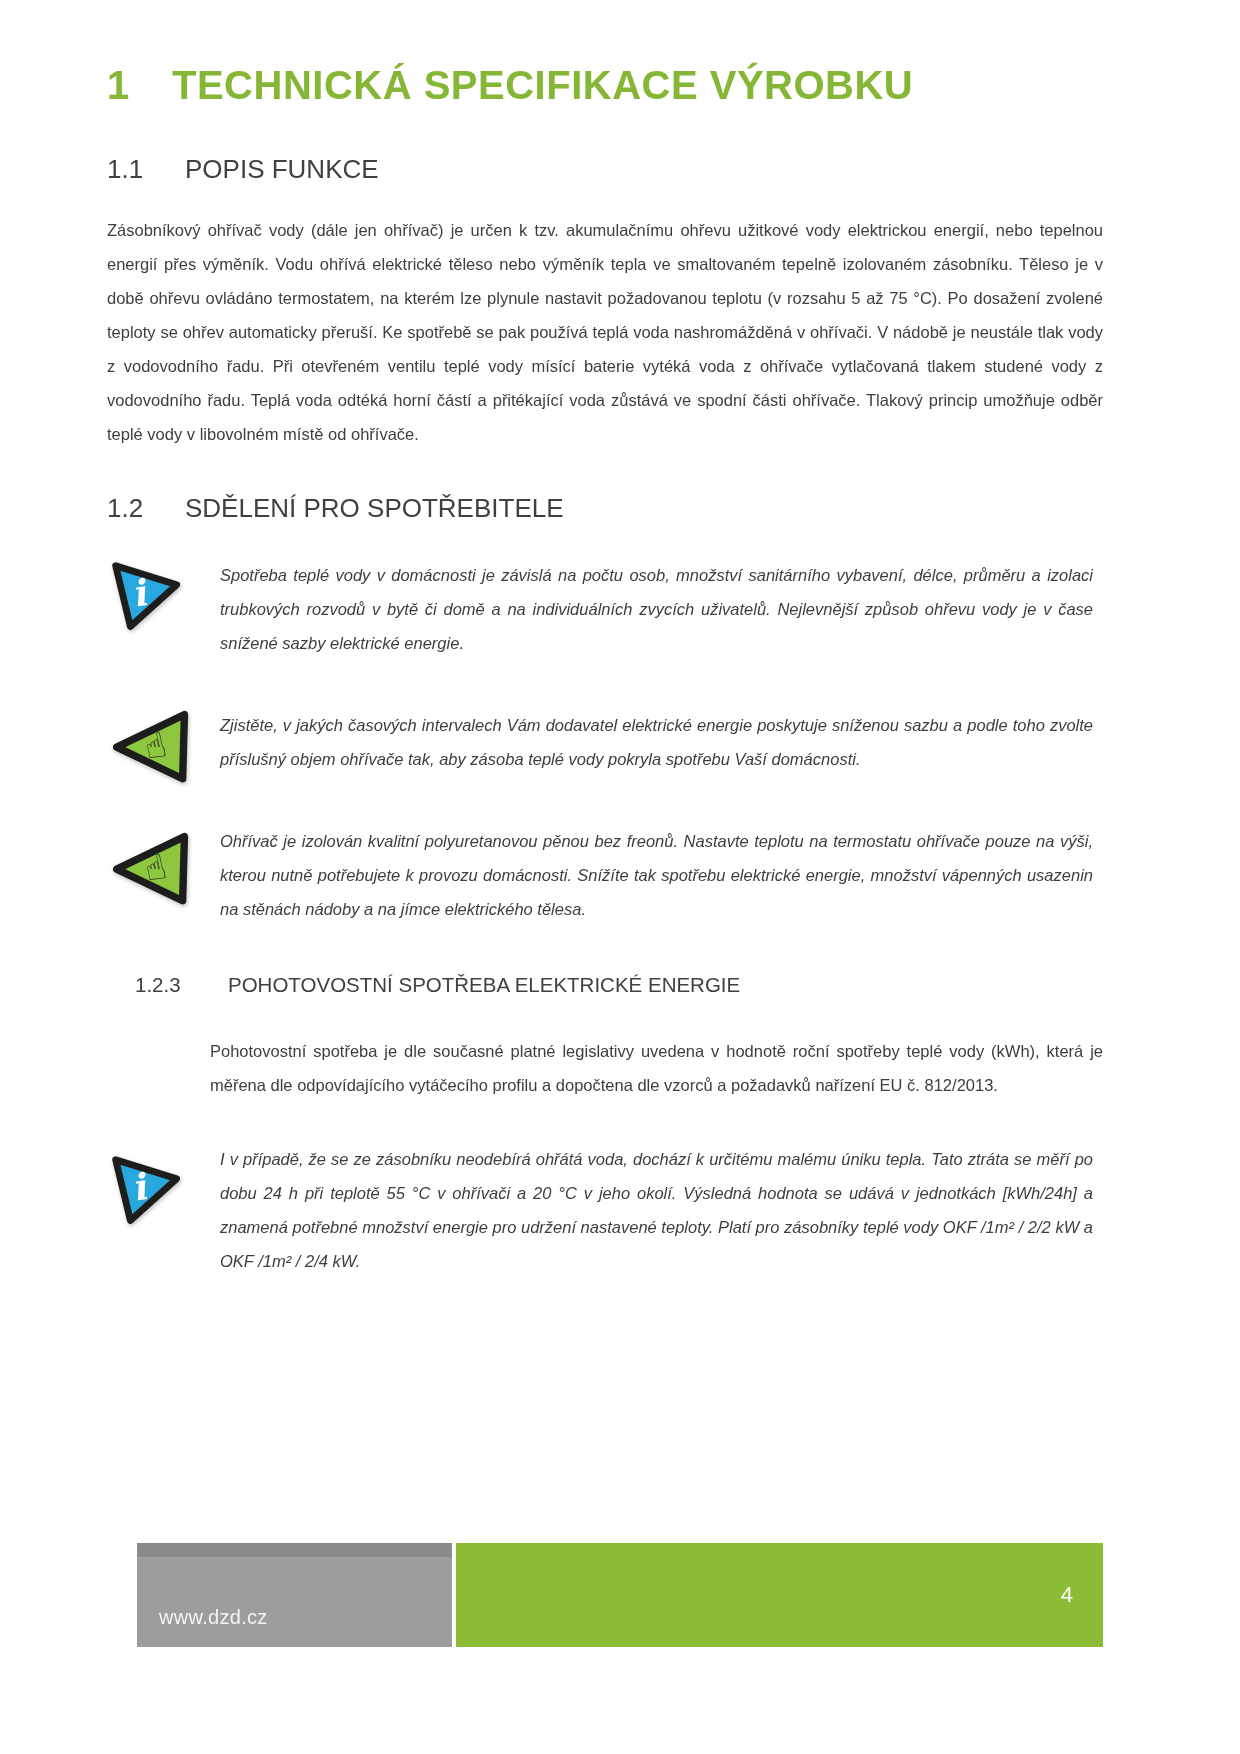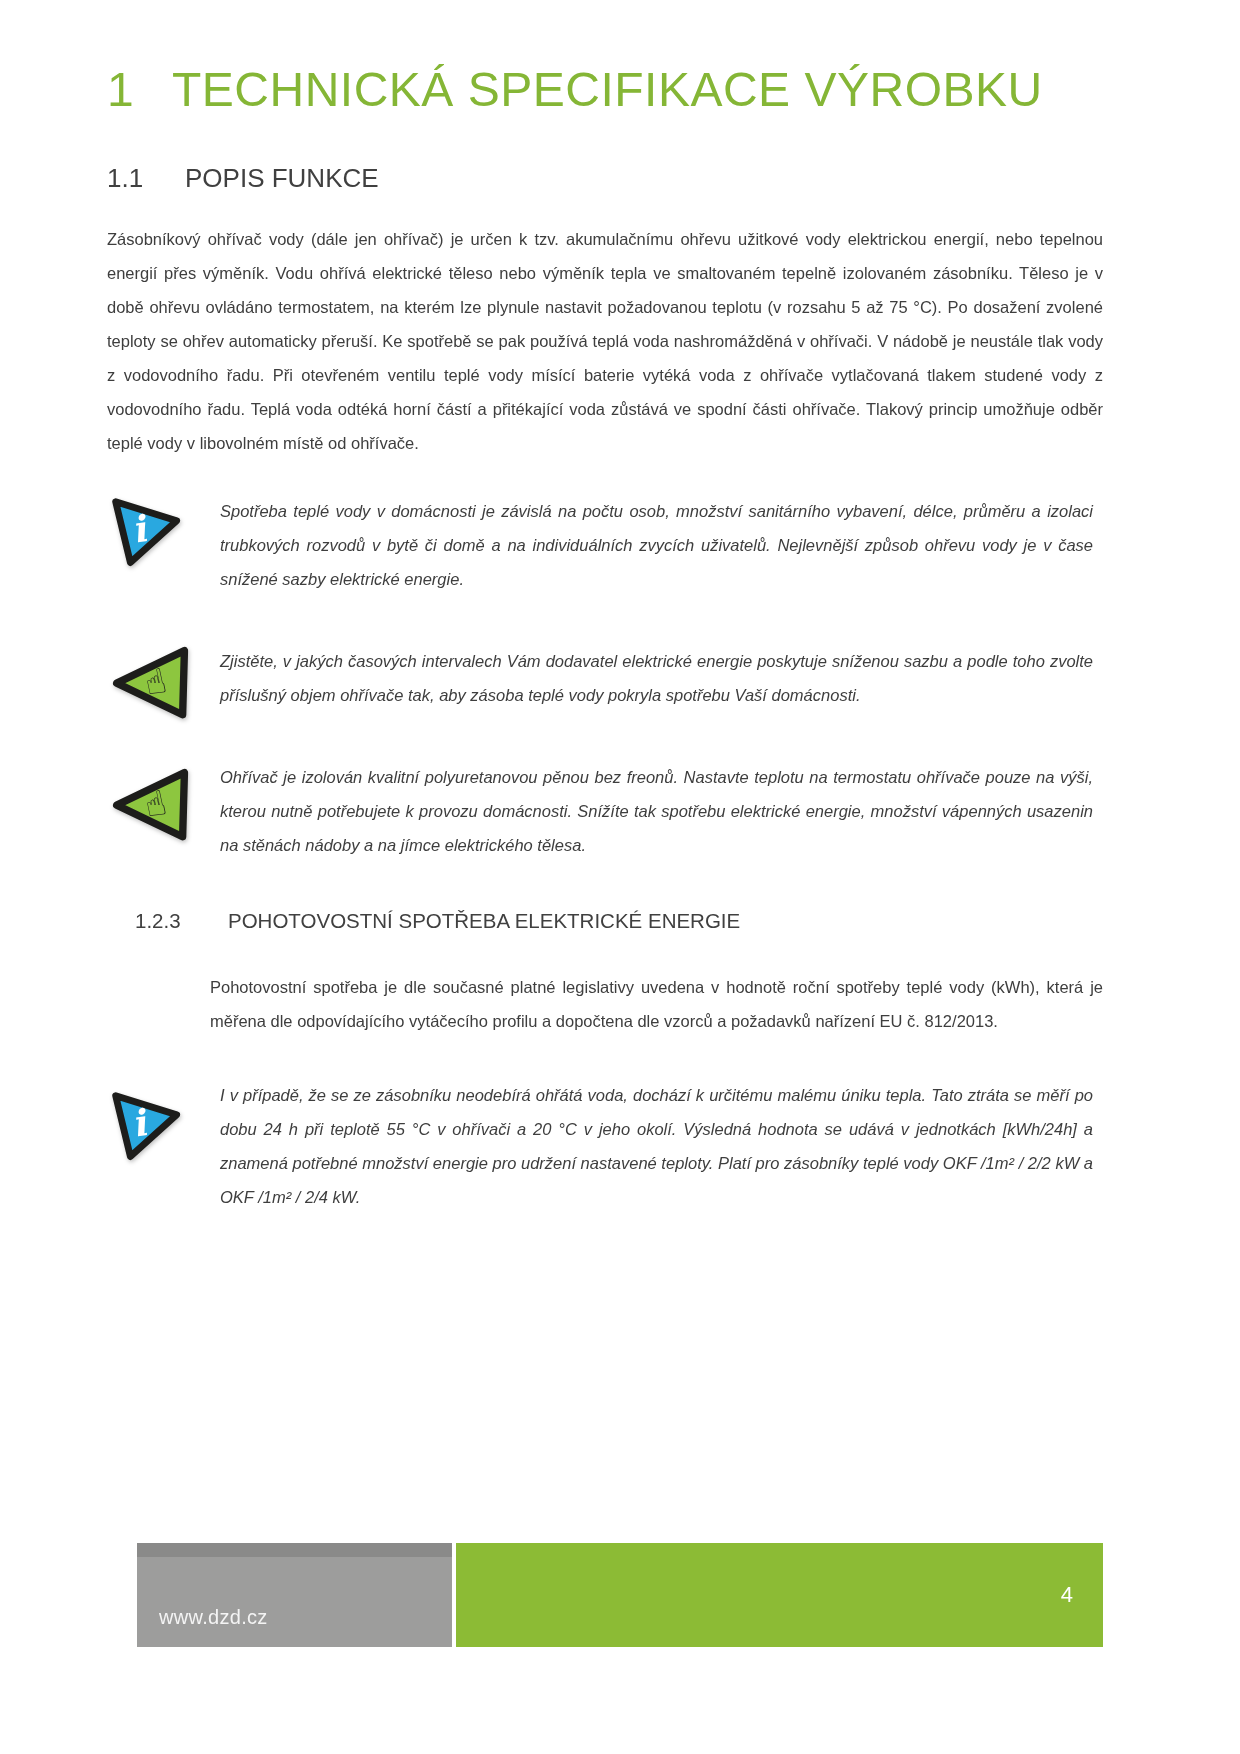--- a/index.html
+++ b/index.html
@@ -13,21 +13,21 @@
     --tip_green:#8dc63f;
     --icon_outline:#1d1d1b;
     --footer_text:#f4f4f4;
   }
   *{box-sizing:border-box;}
   html,body{margin:0;padding:0;background:#ffffff;}
   body{font-family:"Liberation Sans","DejaVu Sans",sans-serif;color:var(--text);}
   .page{position:relative;width:1240px;height:1754px;background:#ffffff;overflow:hidden;margin:0 auto;}
   .content{padding:0 137px 0 107px;}
 
-  h1.chapter{margin:62px 0 8px 0;font-size:48px;font-weight:400;color:var(--brand_green);letter-spacing:0.5px;line-height:1.15;}
+  h1.chapter{margin:62px 0 8px 0;font-size:40px;font-weight:700;color:var(--brand_green);letter-spacing:0.5px;line-height:1.15;}
   h1.chapter .num{display:inline-block;width:65px;}
 
   h2.section{margin:46px 0 0 0;font-size:26px;font-weight:400;color:var(--heading_text);line-height:1.2;}
   h2.section .num{display:inline-block;width:78px;}
 
   h3.subsection{margin:40px 0 0 0;font-size:20.5px;font-weight:400;color:var(--heading_text);line-height:1.25;}
   h3.subsection .num{display:inline-block;width:93px;}
 
   p.body{margin:28px 0 0 0;font-size:16.5px;line-height:34px;text-align:justify;color:var(--text);}
   p.body.indented{margin-left:103px;}
@@ -54,20 +54,23 @@
     <h1 class="chapter">
       <span class="num">1</span><span>TECHNICKÁ SPECIFIKACE VÝROBKU</span>
     </h1>
 
     <h2 class="section">
       <span class="num">1.1</span><span>POPIS FUNKCE</span>
     </h2>
 
     <p class="body">Zásobníkový ohřívač vody (dále jen ohřívač) je určen k tzv. akumulačnímu ohřevu užitkové vody elektrickou energií, nebo tepelnou energií přes výměník. Vodu ohřívá elektrické těleso nebo výměník tepla ve smaltovaném tepelně izolovaném zásobníku. Těleso je v době ohřevu ovládáno termostatem, na kterém lze plynule nastavit požadovanou teplotu (v rozsahu 5 až 75 °C). Po dosažení zvolené teploty se ohřev automaticky přeruší. Ke spotřebě se pak používá teplá voda nashromážděná v ohřívači. V nádobě je neustále tlak vody z vodovodního řadu. Při otevřeném ventilu teplé vody mísící baterie vytéká voda z ohřívače vytlačovaná tlakem studené vody z vodovodního řadu. Teplá voda odtéká horní částí a přitékající voda zůstává ve spodní části ohřívače. Tlakový princip umožňuje odběr teplé vody v libovolném místě od ohřívače.</p>
 
+    <h2 class="section" style="margin-top:42px;">
+      <span class="num">1.2</span><span>SDĚLENÍ PRO SPOTŘEBITELE</span>
+    </h2>
 
 
     <div class="icon-row">
       <div class="icon-col">
         <svg width="76" height="80" viewBox="0 0 100 100" aria-hidden="true">
           <g transform="rotate(-8 50 50)">
             <polygon points="14,10 90,46 22,92" fill="var(--info_blue)" stroke="var(--icon_outline)" stroke-width="9" stroke-linejoin="round"></polygon>
             <text x="34" y="67" font-size="48" font-weight="bold" font-style="italic" fill="#ffffff" font-family="'DejaVu Serif',serif">i</text>
           </g>
         </svg>

